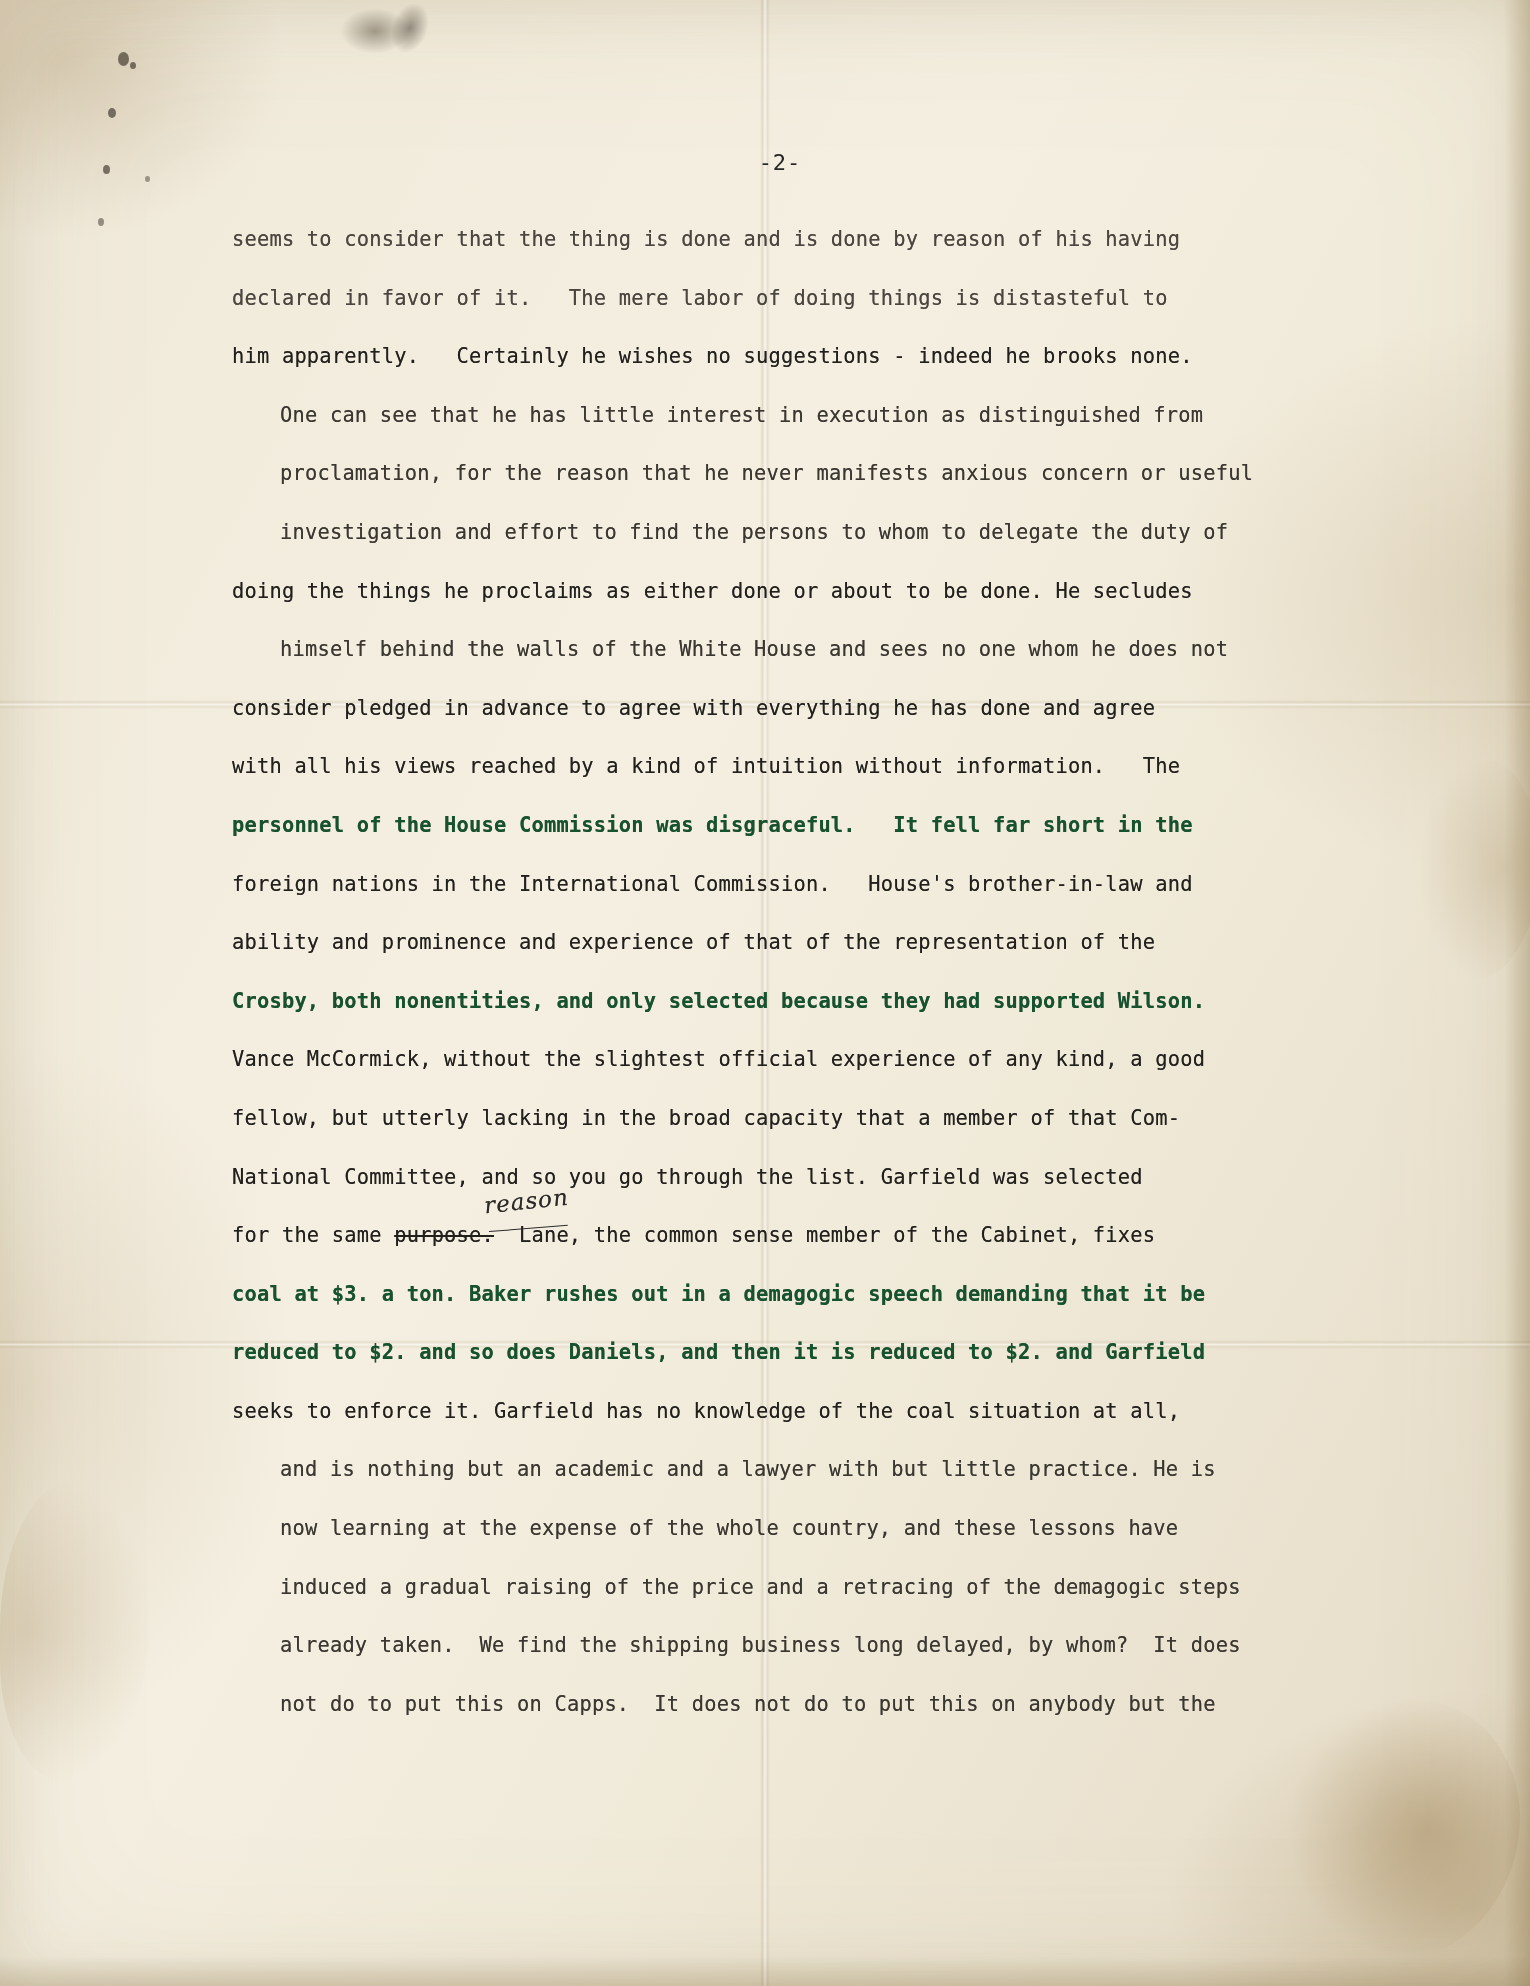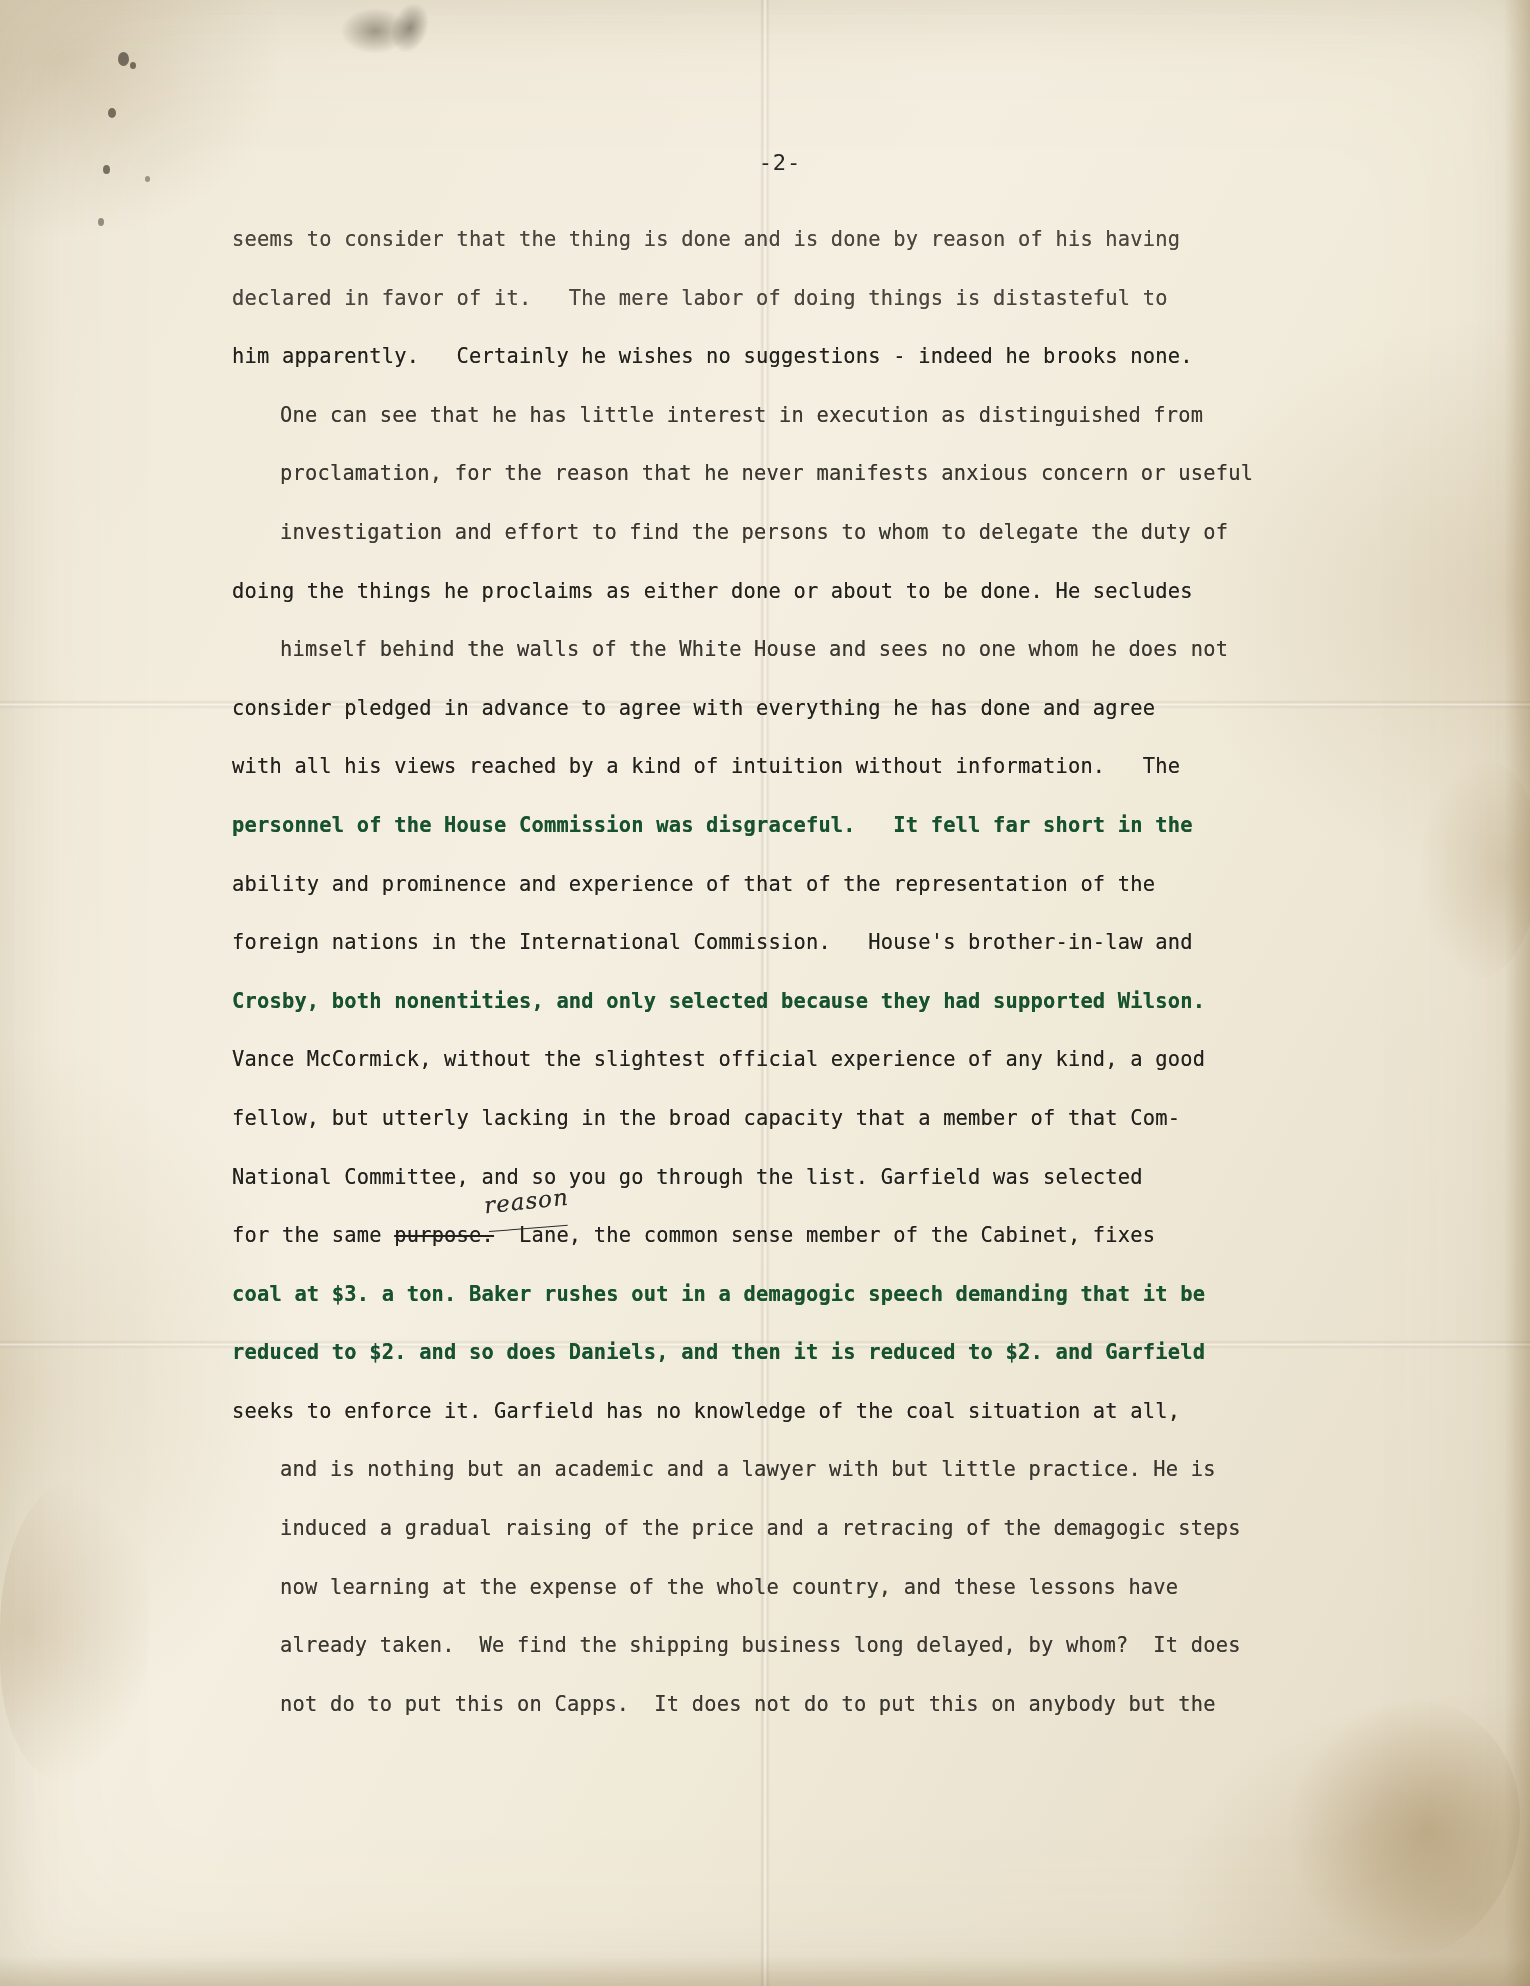--- a/index.html
+++ b/index.html
@@ -197,31 +197,31 @@
     <div class="line fade">declared in favor of it.   The mere labor of doing things is distasteful to</div>
     <div class="line">him apparently.   Certainly he wishes no suggestions - indeed he brooks none.</div>
     <div class="line fade2">One can see that he has little interest in execution as distinguished from</div>
     <div class="line fade2">proclamation, for the reason that he never manifests anxious concern or useful</div>
     <div class="line fade2">investigation and effort to find the persons to whom to delegate the duty of</div>
     <div class="line">doing the things he proclaims as either done or about to be done. He secludes</div>
     <div class="line fade2">himself behind the walls of the White House and sees no one whom he does not</div>
     <div class="line">consider pledged in advance to agree with everything he has done and agree</div>
     <div class="line">with all his views reached by a kind of intuition without information.   The</div>
     <div class="line bolder">personnel of the House Commission was disgraceful.   It fell far short in the</div>
+    <div class="line">foreign nations in the International Commission.   House's brother-in-law and</div>
     <div class="line">ability and prominence and experience of that of the representation of the</div>
-    <div class="line">foreign nations in the International Commission.   House's brother-in-law and</div>
     <div class="line bolder">Crosby, both nonentities, and only selected because they had supported Wilson.</div>
     <div class="line">Vance McCormick, without the slightest official experience of any kind, a good</div>
     <div class="line">fellow, but utterly lacking in the broad capacity that a member of that Com-</div>
     <div class="line">National Committee, and so you go through the list. Garfield was selected</div>
 
     <div class="line"><span>for the same </span><span class="struck">purpose.</span><span>  Lane, the common sense member of the Cabinet, fixes</span><span class="handwritten">reason</span></div>
 
     <div class="line bolder">coal at $3. a ton. Baker rushes out in a demagogic speech demanding that it be</div>
     <div class="line bolder">reduced to $2. and so does Daniels, and then it is reduced to $2. and Garfield</div>
     <div class="line">seeks to enforce it. Garfield has no knowledge of the coal situation at all,</div>
     <div class="line fade2">and is nothing but an academic and a lawyer with but little practice. He is</div>
+    <div class="line fade2">now learning at the expense of the whole country, and these lessons have</div>
     <div class="line fade2">induced a gradual raising of the price and a retracing of the demagogic steps</div>
-    <div class="line fade2">now learning at the expense of the whole country, and these lessons have</div>
     <div class="line fade2">already taken.  We find the shipping business long delayed, by whom?  It does</div>
     <div class="line fade2">not do to put this on Capps.  It does not do to put this on anybody but the</div>
   </div>
 </div>
 
 </body></html>

